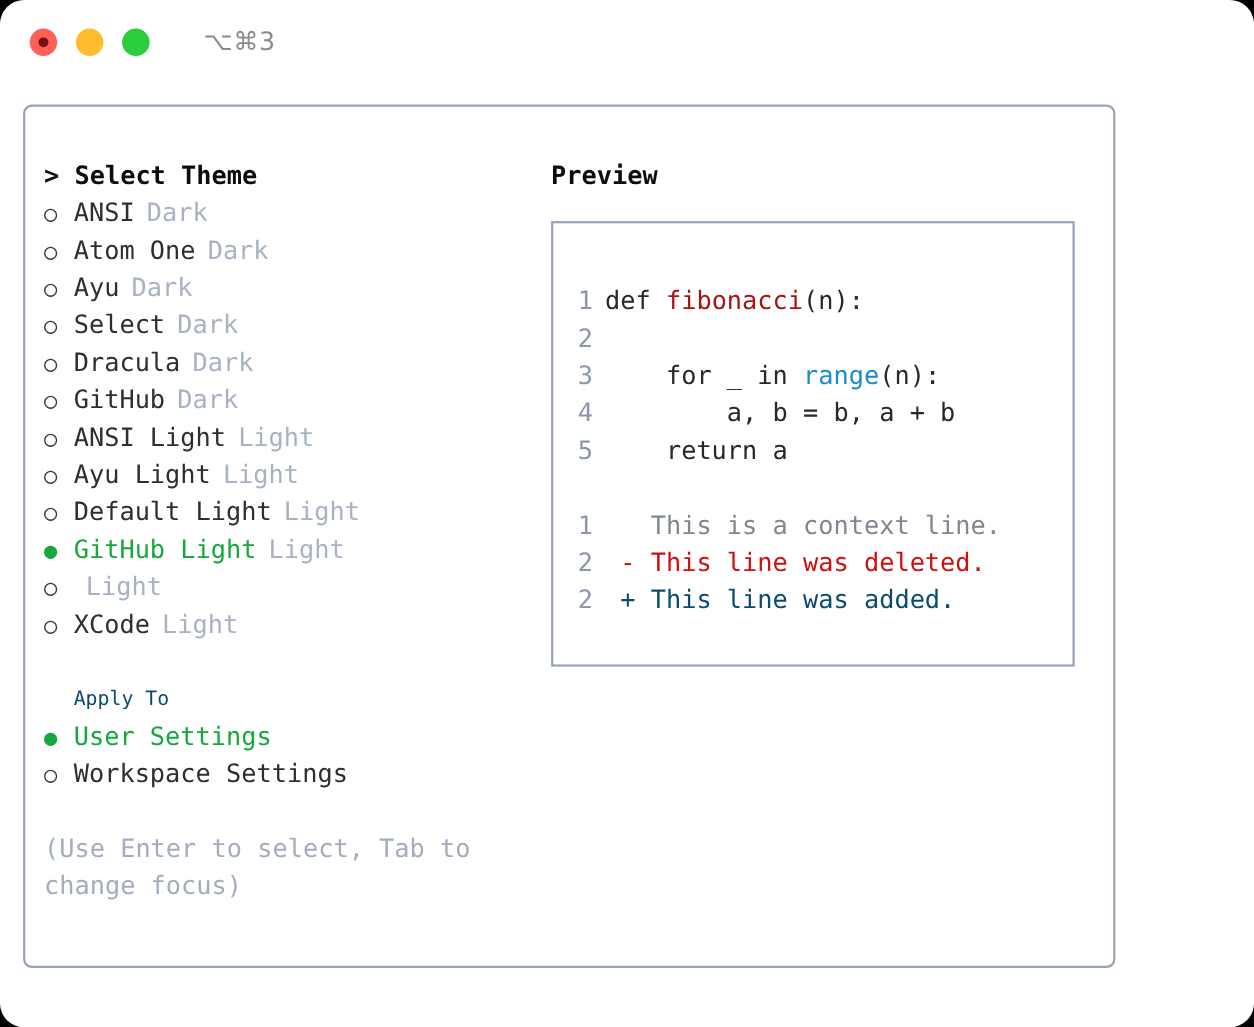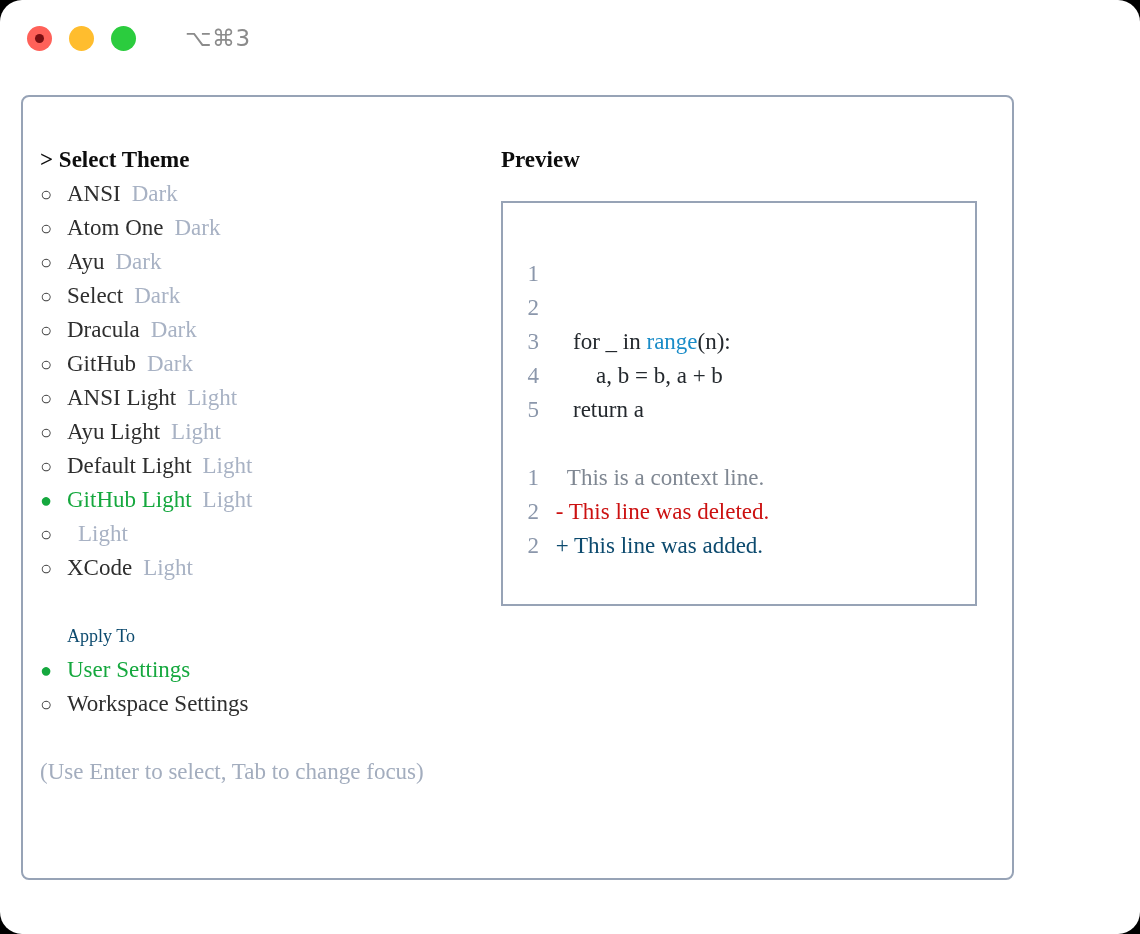--- a/index.html
+++ b/index.html
@@ -63,21 +63,20 @@
 
   
   .panel {
     position: absolute;
     left: 21px; top: 95px;
     width: 993px;
     height: 785px;
     border: 2px solid #97a3b6;
     border-radius: 8px;
     background: #ffffff;
-    font-family: Liberation Serif, serif;
   }
 
   .columns {
     display: flex;
     padding: 46px 0 0 0;
   }
   .col-left  { width: 465px; padding-left: 17px; }
   .col-right { flex: 1; padding-left: 13px; }
 
   
@@ -219,21 +218,21 @@
           </ul>
 
         <div class="hint">(Use Enter to select, Tab to change focus)</div>
       </div>
 
       <div class="col-right">
         <div class="preview-title">Preview</div>
 
         <div class="preview-box">
           <div id="code-block">
-              <div class="code-line"><span class="lineno">1</span></div>
+              <div class="code-line"><span class="lineno">1</span><span class="code-body"><span>def </span><span class="tok-fn">fibonacci</span><span>(n):</span></span></div>
               <div class="code-line"><span class="lineno">2</span></div>
               <div class="code-line"><span class="lineno">3</span><span class="code-body"><span>    for _ in </span><span class="tok-call">range</span><span>(n):</span></span></div>
               <div class="code-line"><span class="lineno">4</span><span class="code-body"><span>        a, b = b, a + b</span></span></div>
               <div class="code-line"><span class="lineno">5</span><span class="code-body"><span>    return a</span></span></div>
             </div>
           <div class="blank-line"></div>
           <div id="diff-block">
               <div class="code-line"><span class="lineno">1</span><span class="code-body diff-ctx">   This is a context line.</span></div>
               <div class="code-line"><span class="lineno">2</span><span class="code-body diff-del"> - This line was deleted.</span></div>
               <div class="code-line"><span class="lineno">2</span><span class="code-body diff-add"> + This line was added.</span></div>

